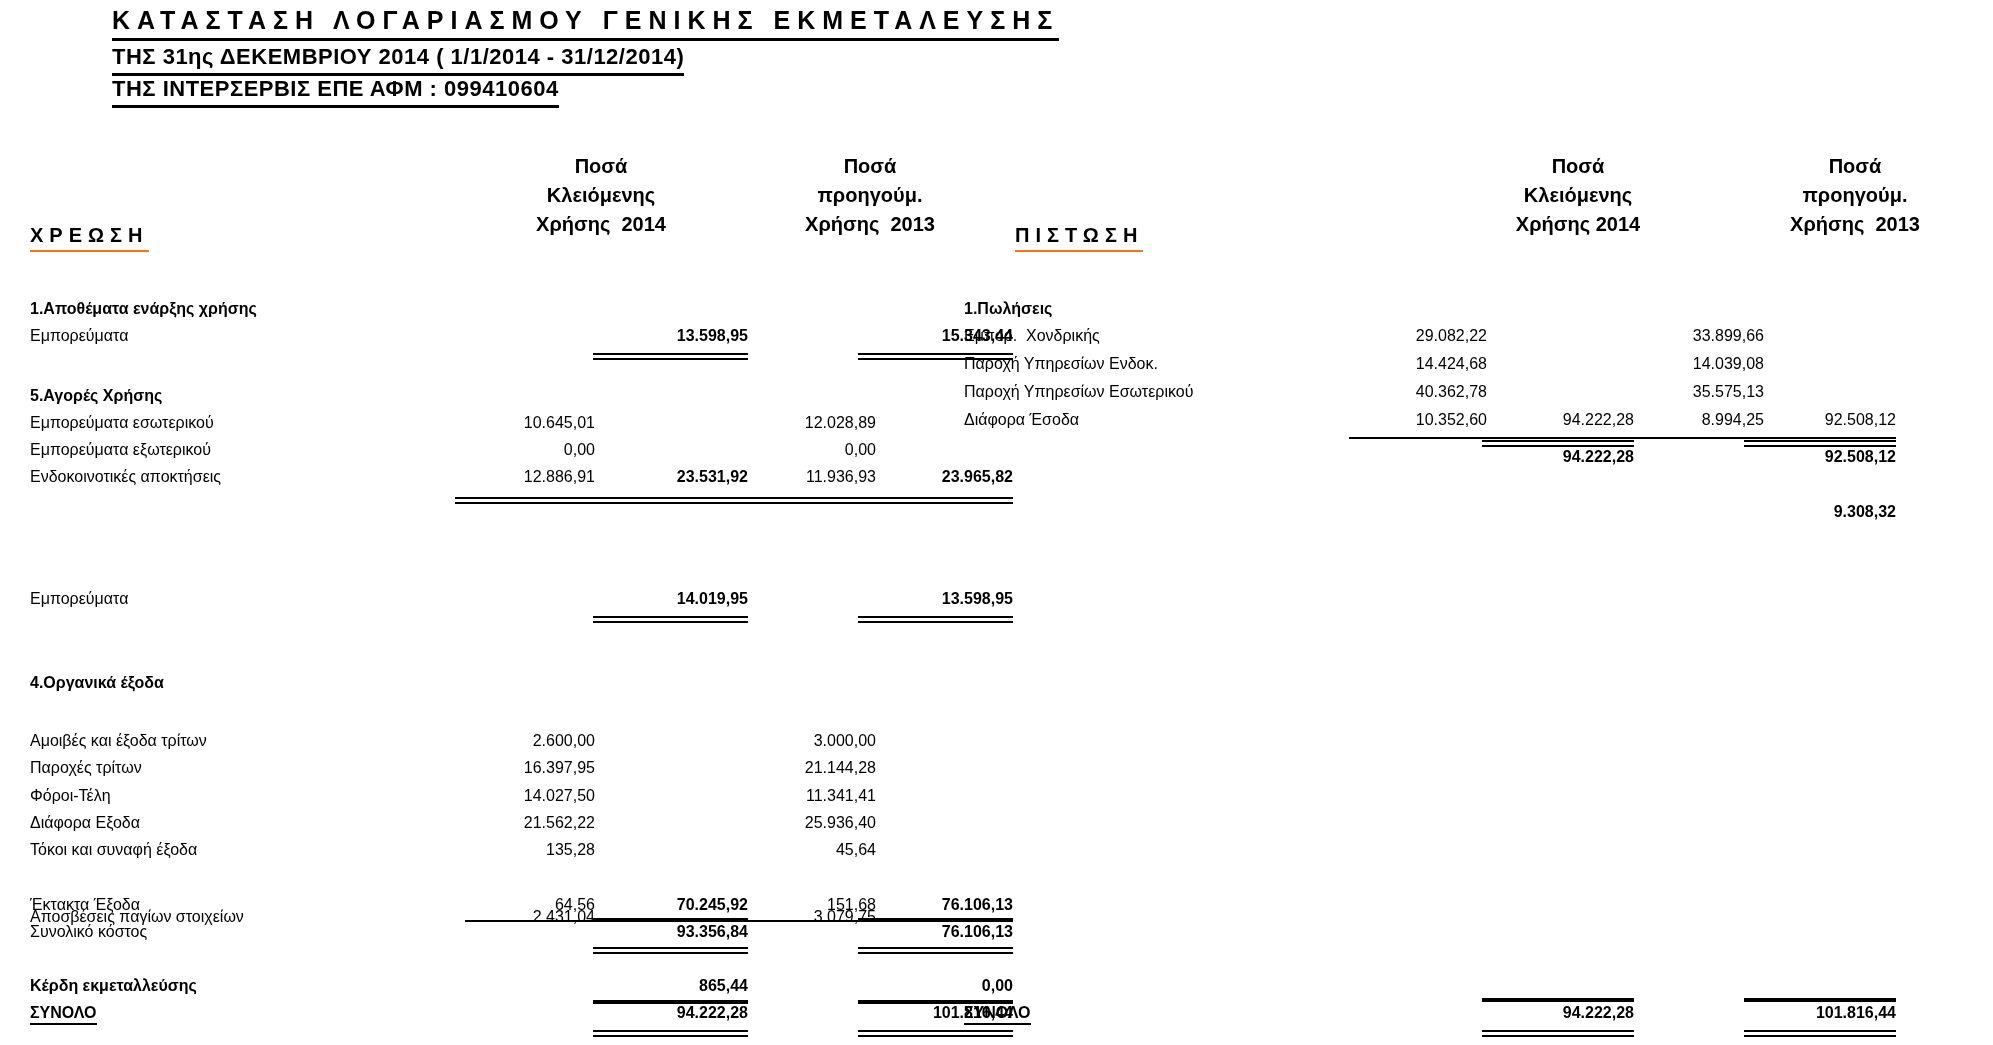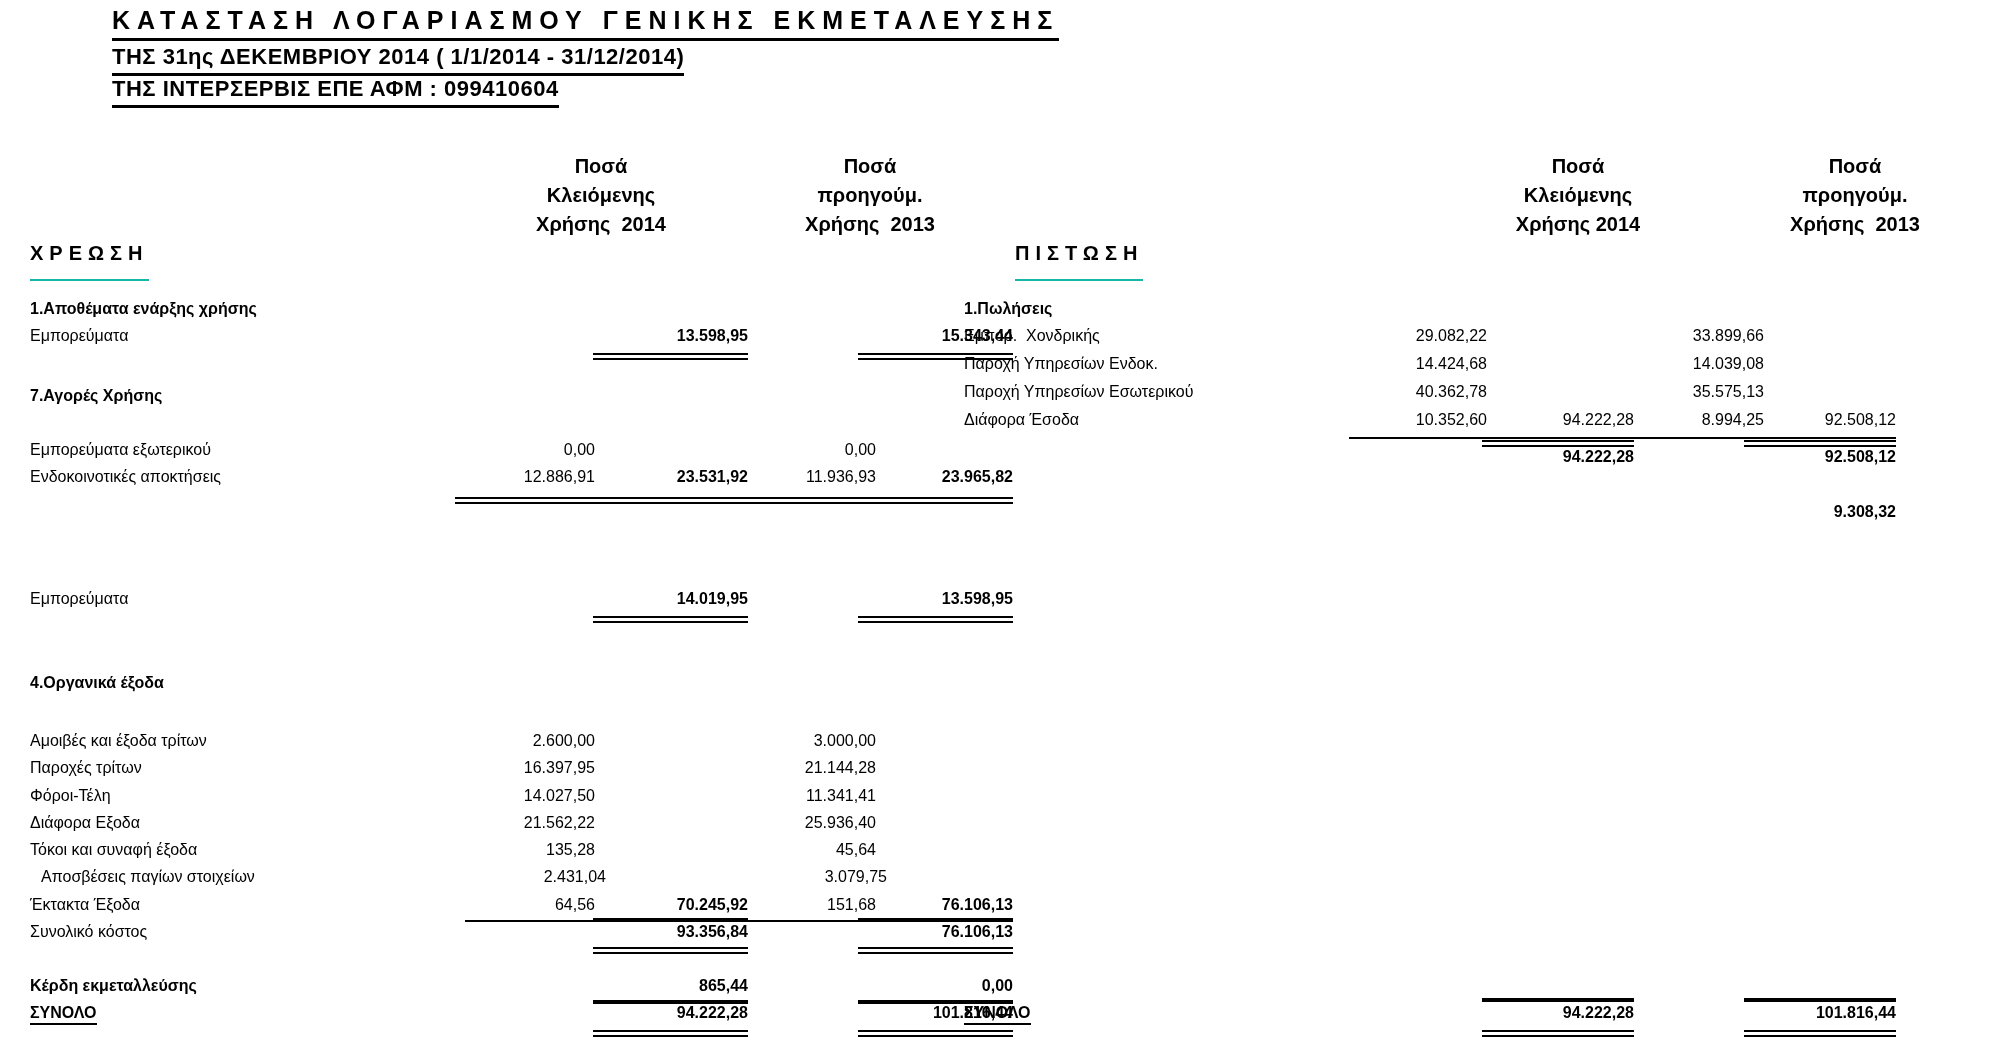--- a/index.html
+++ b/index.html
@@ -14,22 +14,22 @@
   .title-wrap .tl{display:inline-block;border-bottom:3px solid #000;padding-bottom:3px;font-weight:bold;white-space:pre;}
   .t1{top:6px;}
   .t1 .tl{font-size:25px;letter-spacing:7px;}
   .t2{top:44px;}
   .t3{top:76px;}
   .t2 .tl,.t3 .tl{font-size:22px;letter-spacing:0.5px;}
   
   .colhead{position:absolute;top:152px;width:180px;text-align:center;font-weight:bold;font-size:20px;line-height:29px;}
   .colhead div{white-space:pre;}
   
-  .side-head{position:absolute;top:242px;font-size:20px;font-weight:bold;letter-spacing:6px;
-    border-bottom:2px solid #14b8a6;padding-bottom:14px;white-space:pre;}
+  .side-head{position:absolute;top:224px;font-size:20px;font-weight:bold;letter-spacing:6px;
+    border-bottom:2px solid #f97316;padding-bottom:3px;white-space:pre;}
   
   .half{position:absolute;top:0;height:1045px;}
   .debit{left:30px;width:983px;}
   .credit{left:964px;width:932px;}
   
   .row{position:absolute;left:0;width:100%;height:25px;font-size:16px;}
   .row .lbl{position:absolute;left:0;white-space:pre;}
   .num{position:absolute;width:175px;text-align:right;white-space:pre;}
   .b{font-weight:bold;}
   .head .lbl{font-weight:bold;}
@@ -102,23 +102,28 @@
 
     <div class="row" style="top:327px;">
       <span class="lbl">Εμπορεύματα</span>
       <span class="num c2 b">13.598,95</span>
       <span class="num c4 b">15.343,44</span>
     </div>
     <div class="rule dbl seg-c2" style="top:353px;"></div>
     <div class="rule dbl seg-c4" style="top:353px;"></div>
 
     <div class="row head" style="top:387px;">
-      <span class="lbl">7.Αγορές Χρήσης</span>
-    </div>
-
+      <span class="lbl">5.Αγορές Χρήσης</span>
+    </div>
+
+    <div class="row" style="top:414px;">
+      <span class="lbl">Εμπορεύματα εσωτερικού</span>
+      <span class="num c1">10.645,01</span>
+      <span class="num c3">12.028,89</span>
+    </div>
     <div class="row" style="top:441px;">
       <span class="lbl">Εμπορεύματα εξωτερικού</span>
       <span class="num c1">0,00</span>
       <span class="num c3">0,00</span>
     </div>
     <div class="row" style="top:468px;">
       <span class="lbl">Ενδοκοινοτικές αποκτήσεις</span>
       <span class="num c1">12.886,91</span>
       <span class="num c2 b">23.531,92</span>
       <span class="num c3">11.936,93</span>
@@ -156,21 +161,21 @@
     <div class="row" style="top:814px;">
       <span class="lbl">Διάφορα Εξοδα</span>
       <span class="num c1">21.562,22</span>
       <span class="num c3">25.936,40</span>
     </div>
     <div class="row" style="top:841px;">
       <span class="lbl">Τόκοι και συναφή έξοδα</span>
       <span class="num c1">135,28</span>
       <span class="num c3">45,64</span>
     </div>
-    <div class="row" style="top:868px;margin-left:11px;">
+    <div class="row" style="top:908px;">
       <span class="lbl">Αποσβέσεις παγίων στοιχείων</span>
       <span class="num c1">2.431,04</span>
       <span class="num c3">3.079,75</span>
     </div>
     <div class="row" style="top:896px;">
       <span class="lbl">Έκτακτα Έξοδα</span>
       <span class="num c1">64,56</span>
       <span class="num c2 b">70.245,92</span>
       <span class="num c3">151,68</span>
       <span class="num c4 b">76.106,13</span>

